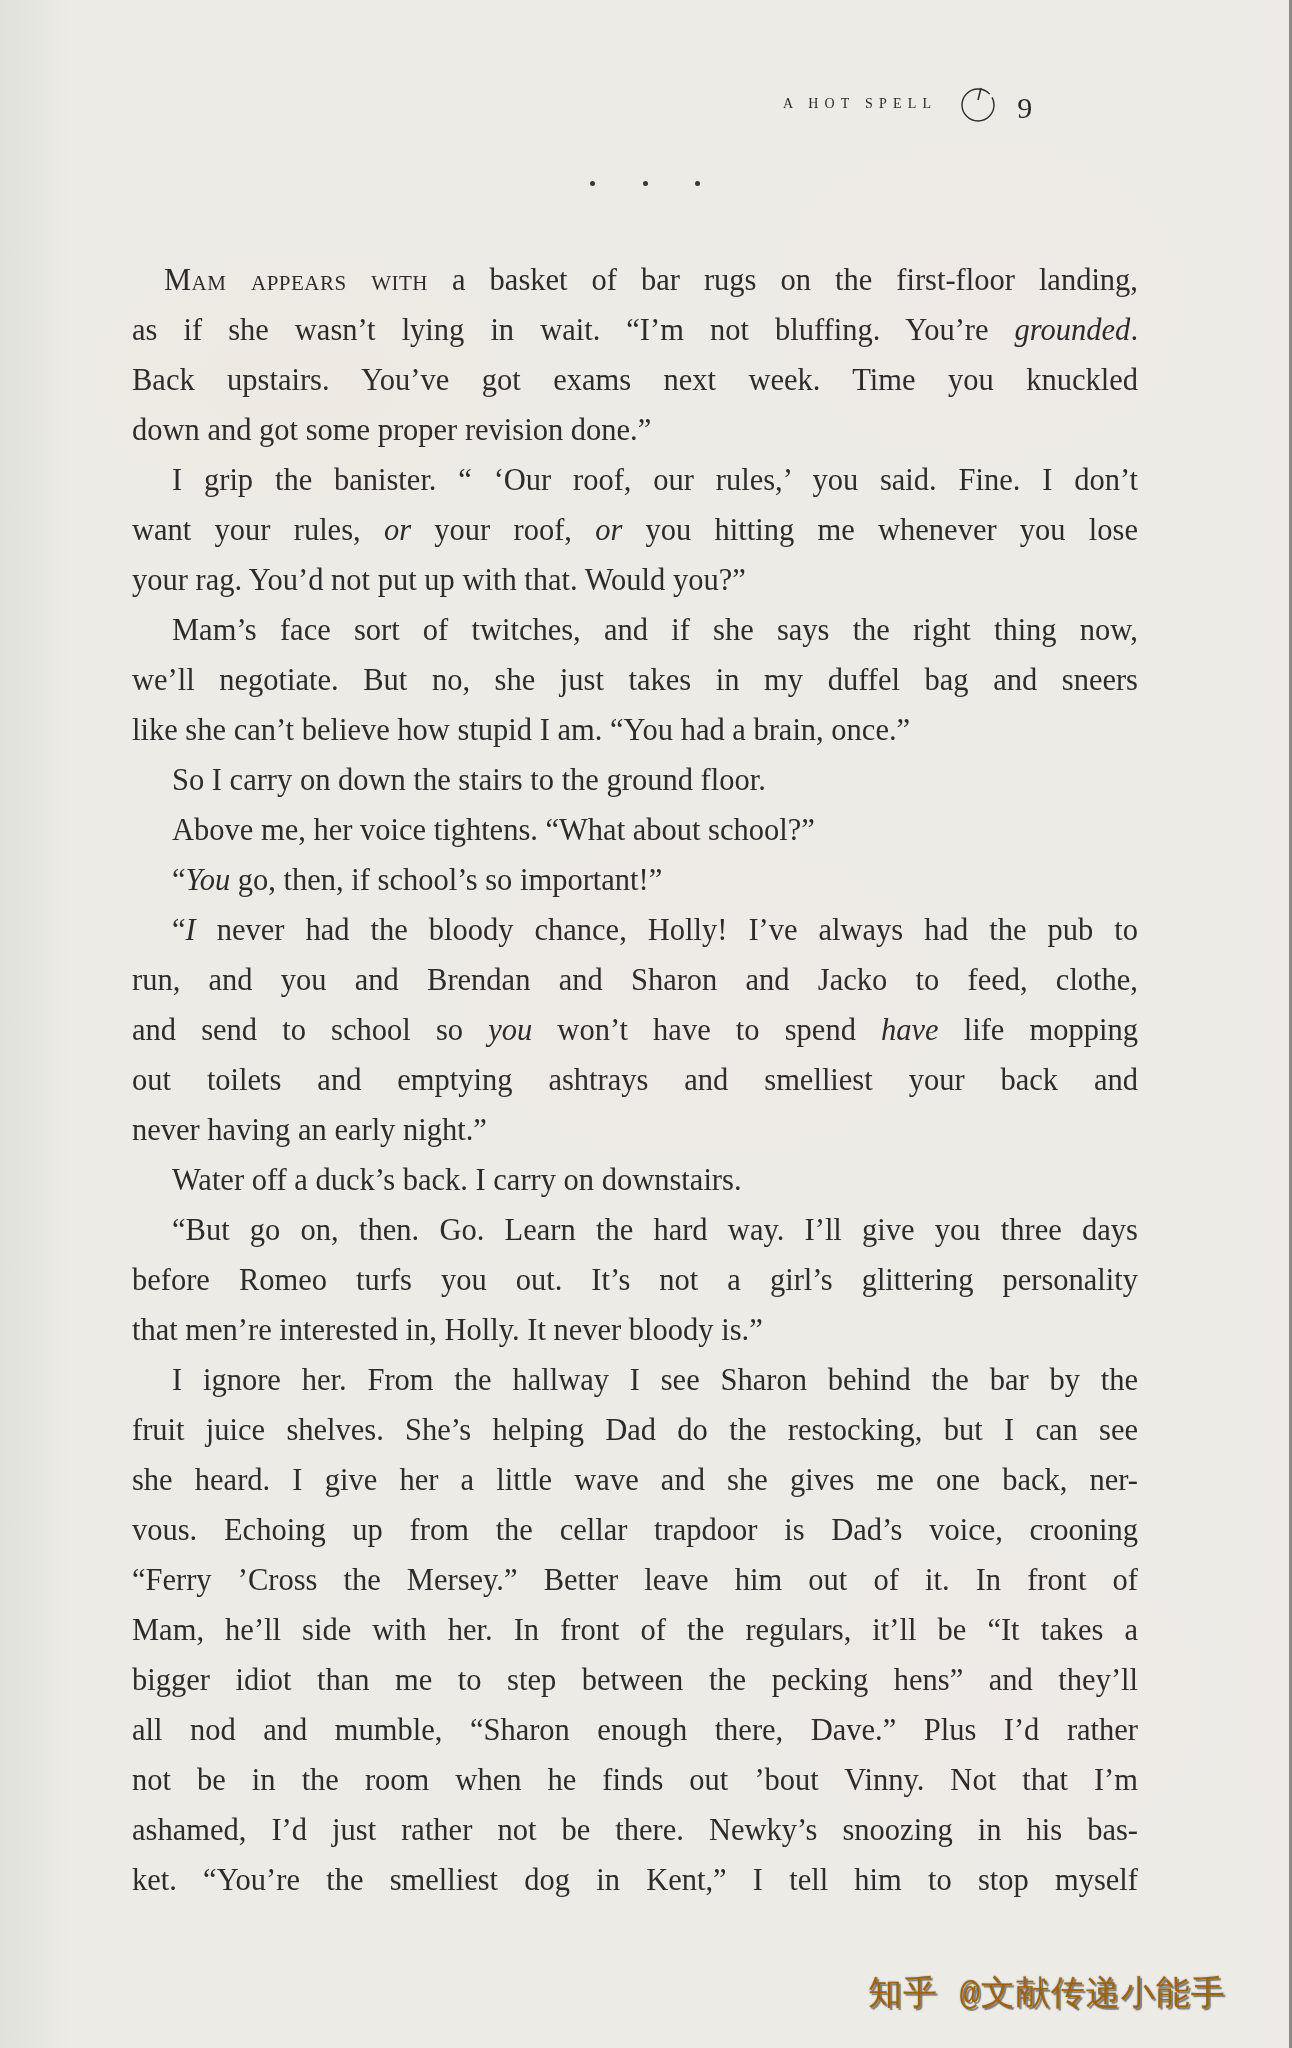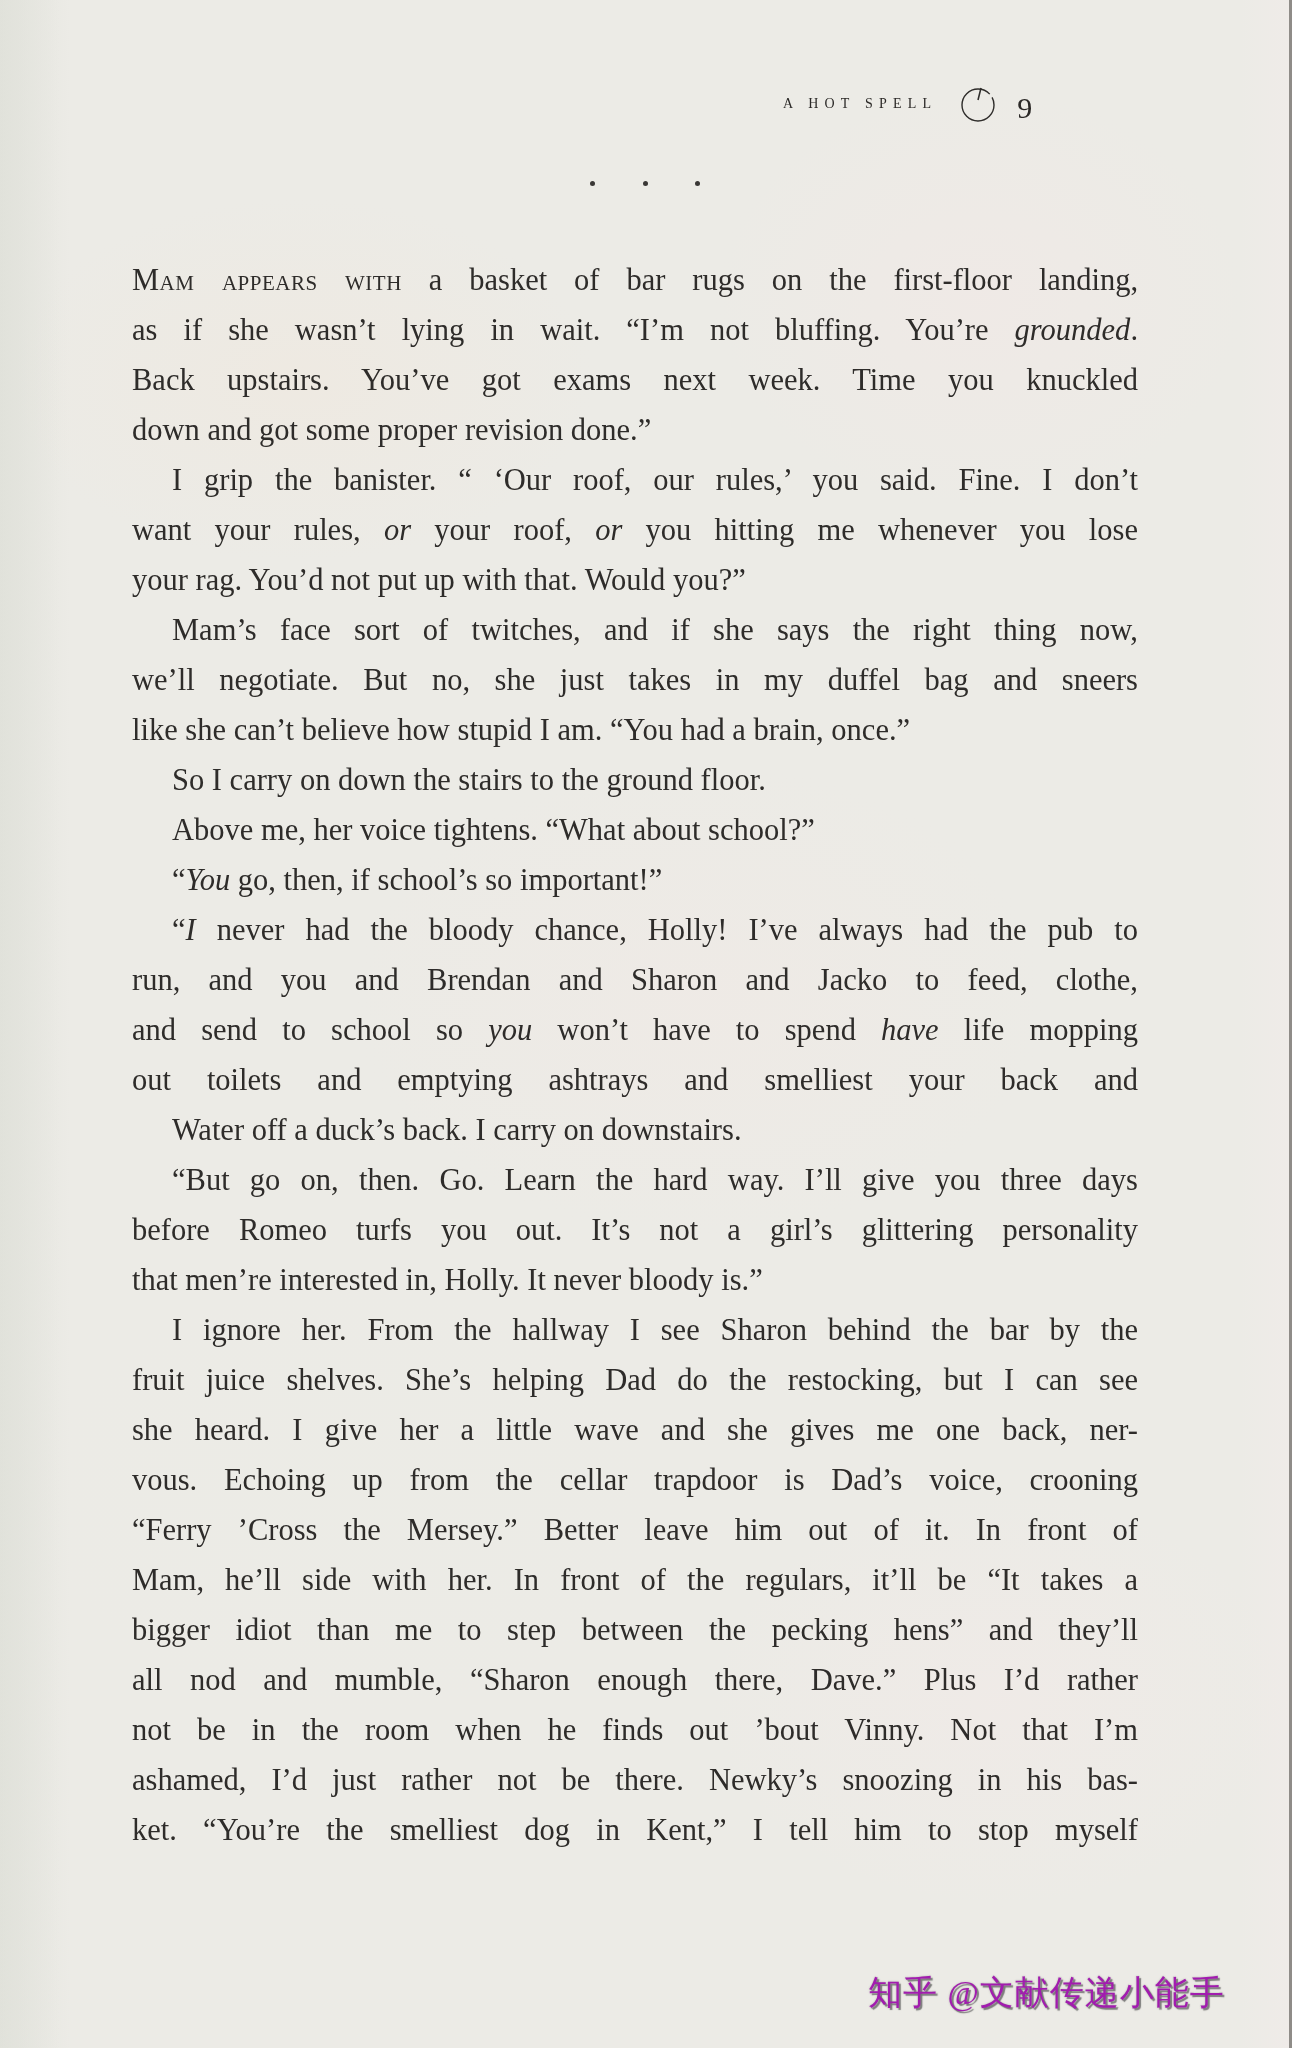--- a/index.html
+++ b/index.html
@@ -105,29 +105,30 @@
     }
     .line.last {
       text-align-last: left;
     }
     .line.indent {
       padding-left: 40px;
     }
     .smallcaps {
       font-variant: small-caps;
       letter-spacing: 0.5px;
+      margin-left: 32px;
     }
     .it { font-style: italic; }
     .watermark {
       position: absolute;
       left: 868px;
       top: 1970px;
-      font-family: Liberation Serif, serif;
+      font-family: Liberation Mono, monospace;
       font-size: 34px;
-      color: #a21caf;
+      color: #a16207;
       letter-spacing: 1px;
       text-shadow: 2px 2px 1px rgba(90,90,90,0.75), 0 0 2px rgba(80,80,80,0.4);
       white-space: nowrap;
     }
   </style>
 </head>
 <body>
 
 <div class="page-bg"></div>
 <div class="left-shade"></div>
@@ -174,20 +175,21 @@
       <div class="line indent last" style="white-space: normal; overflow: hidden;"><span>Above me, her voice tightens. “What about school?”</span></div>
     </div>
     <div>
       <div class="line indent last" style="white-space: normal; overflow: hidden;"><span>“</span><span class="it">You</span><span> go, then, if school’s so important!”</span></div>
     </div>
     <div>
       <div class="line indent" style="white-space: normal; overflow: hidden;"><span>“</span><span class="it">I</span><span> never had the bloody chance, Holly! I’ve always had the pub to</span></div>
       <div class="line" style="white-space: normal; overflow: hidden;"><span>run, and you and Brendan and Sharon and Jacko to feed, clothe,</span></div>
       <div class="line" style="white-space: normal; overflow: hidden;"><span>and send to school so </span><span class="it">you</span><span> won’t have to spend </span><span class="it">have</span><span> life mopping</span></div>
       <div class="line" style="white-space: normal; overflow: hidden;"><span>out toilets and emptying ashtrays and smelliest your back and</span></div>
+      <div class="line last" style="white-space: normal; overflow: hidden;"><span>never having an early night.”</span></div>
     </div>
     <div>
       <div class="line indent last" style="white-space: normal; overflow: hidden;"><span>Water off a duck’s back. I carry on downstairs.</span></div>
     </div>
     <div>
       <div class="line indent" style="white-space: normal; overflow: hidden;"><span>“But go on, then. Go. Learn the hard way. I’ll give you three days</span></div>
       <div class="line" style="white-space: normal; overflow: hidden;"><span>before Romeo turfs you out. It’s not a girl’s glittering personality</span></div>
       <div class="line last" style="white-space: normal; overflow: hidden;"><span>that men’re interested in, Holly. It never bloody is.”</span></div>
     </div>
     <div>

